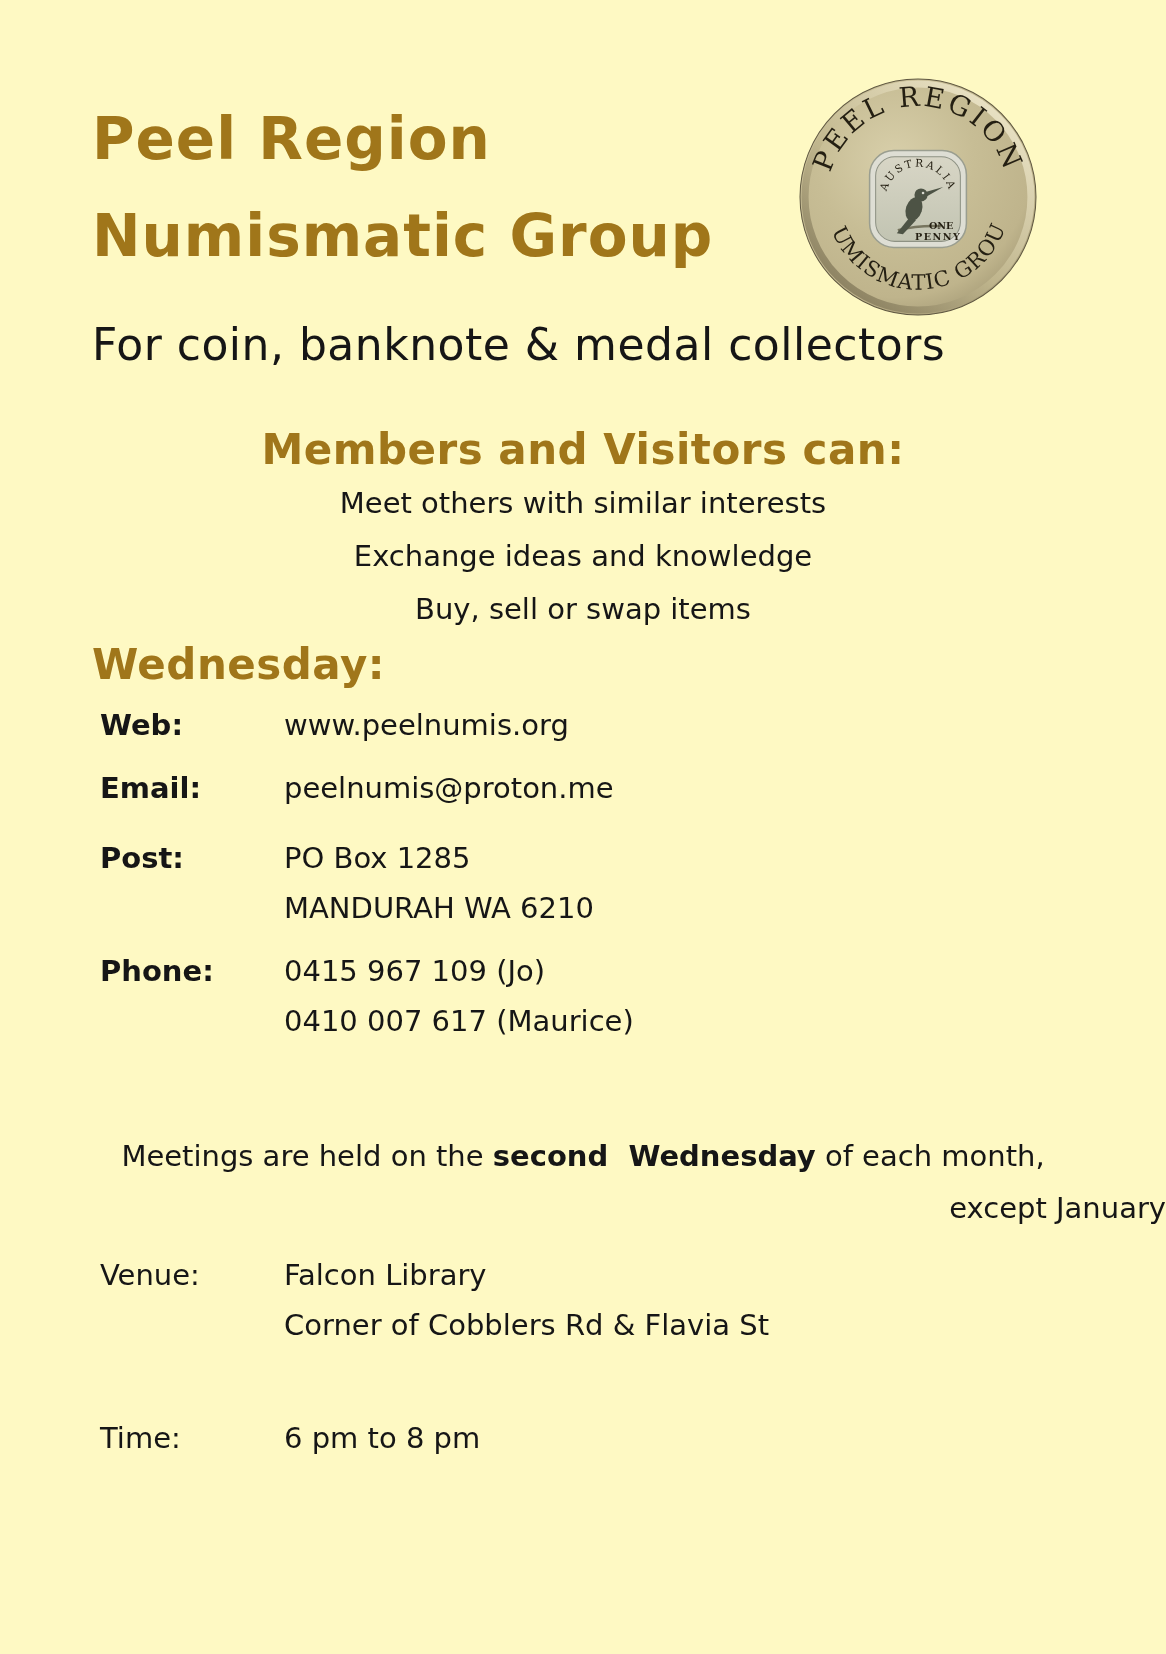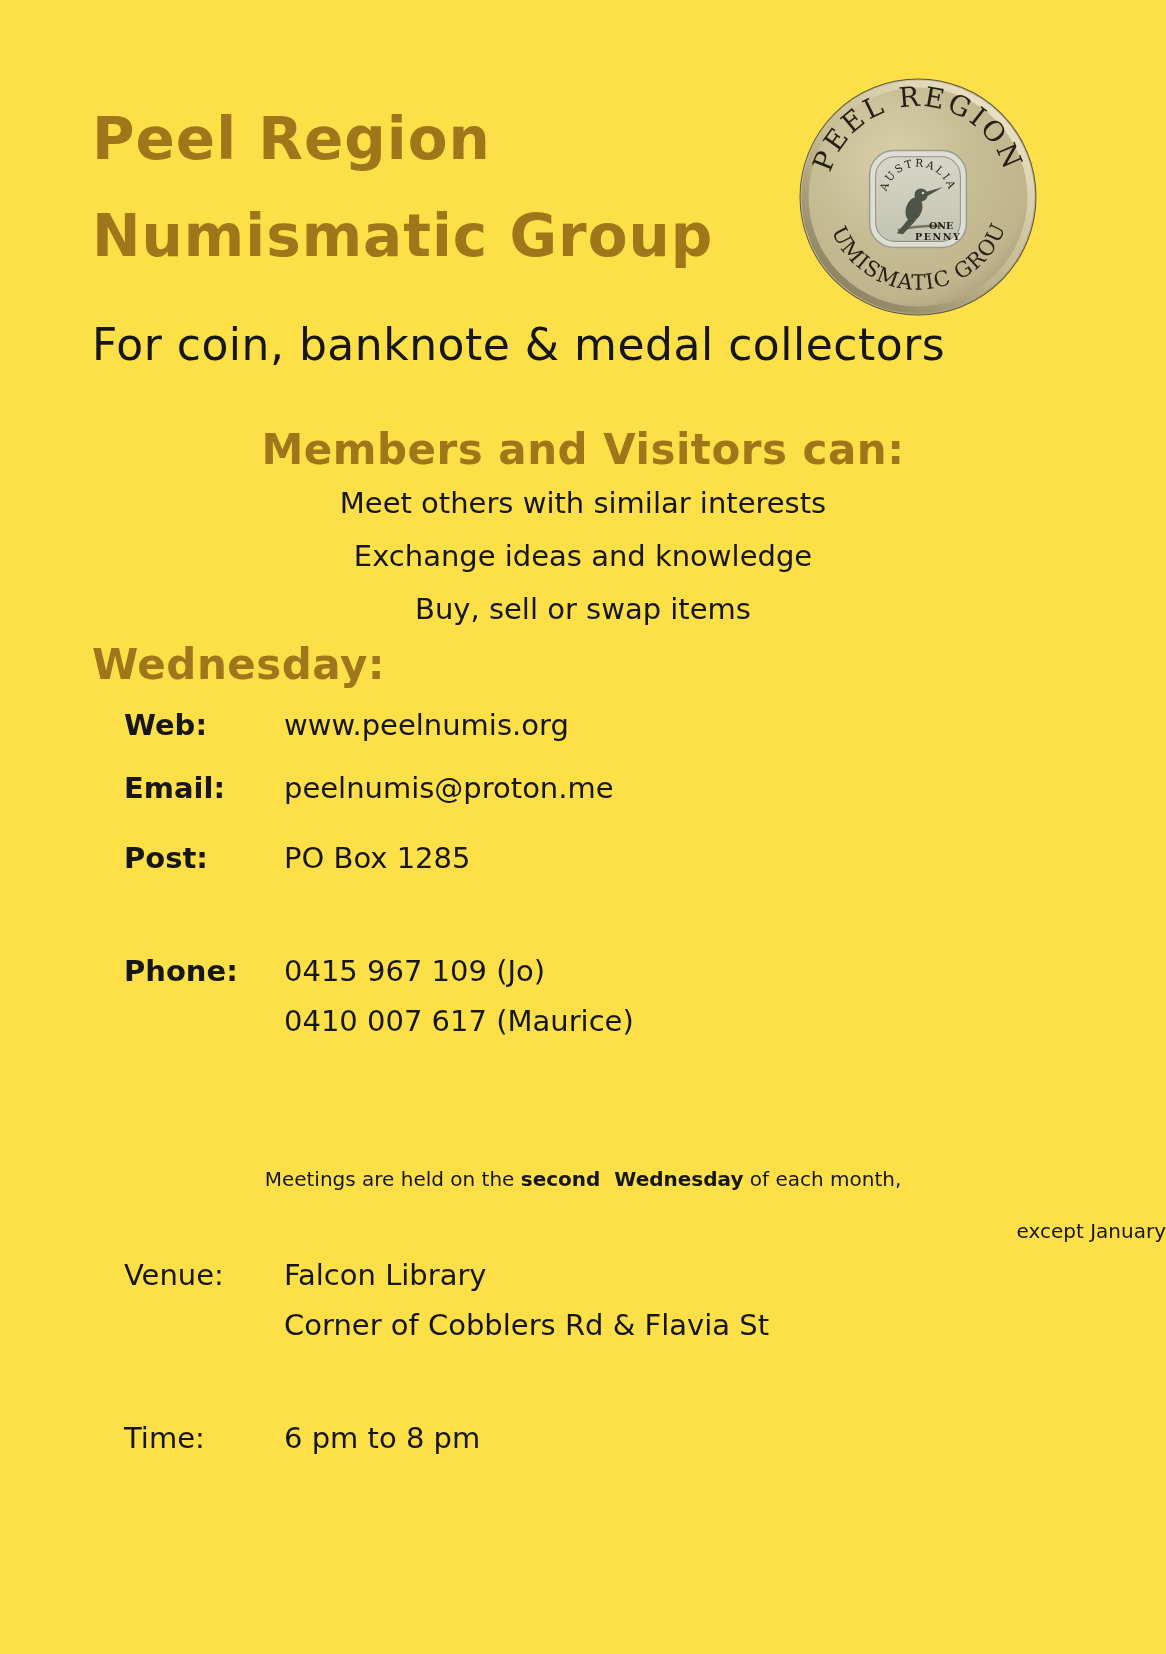--- a/index.html
+++ b/index.html
@@ -1,43 +1,43 @@
 <!DOCTYPE html>
 <html style="--accent: #A0761A;"><head>
 <meta charset="utf-8">
 <style>
   html,body{margin:0;padding:0;background:#ffffff;}
   :root{--accent:#A0761A;}
   .page{
-    position:relative;width:1166px;height:1654px;background:#fde047;
+    position:relative;width:1166px;height:1654px;background:#fef9c3;
     font-family:"DejaVu Sans",sans-serif;color:#161616;overflow:hidden;
   }
   .abs{position:absolute;}
   .title{
     left:92px;top:91px;margin:0;font-size:58px;font-weight:bold;
     color:var(--accent);line-height:97px;letter-spacing:1px;white-space:nowrap;
   }
   .tagline{left:92px;top:319px;font-size:44px;letter-spacing:0.5px;white-space:nowrap;}
   .gold-heading{font-size:42px;font-weight:bold;color:var(--accent);letter-spacing:0.5px;line-height:48px;white-space:nowrap;}
   .centered{left:0;width:1166px;text-align:center;}
   #members-heading{top:426px;}
   #members-list{top:477px;font-size:29px;line-height:53px;}
   #enquiries-heading{top:641px;left:92px;}
   #meetings-heading{top:1076px;left:92px;}
   .info-row{left:100px;width:1000px;font-size:29px;line-height:50px;}
-  .info-label{position:absolute;left:0;top:0;white-space:nowrap;margin-left:24px;}
+  .info-label{position:absolute;left:0;top:0;white-space:nowrap;}
   .info-label.bold{font-weight:bold;}
   .info-value{position:absolute;left:184px;top:0;white-space:nowrap;}
   #row-web{top:700px;}
   #row-email{top:763px;}
   #row-post{top:833px;}
   #row-phone{top:946px;}
   #row-venue{top:1250px;}
   #row-time{top:1413px;}
-  .schedule{font-size:20px;line-height:40px;margin-top:23px;}
+  .schedule{font-size:29px;line-height:40px;}
   #schedule-1{top:1136px;}
   #schedule-2{top:1188px;text-align:right;}
   .keep-space{white-space:pre-wrap;}
   .sched-bold{font-weight:bold;}
   .logo{left:799px;top:78px;width:238px;height:238px;}
   .coin-arc-text{font-family:"DejaVu Serif",serif;fill:#241F12;}
 </style>
 </head>
 <body>
 
@@ -112,20 +112,21 @@
 
   <div class="abs info-row" id="row-email">
     <span class="info-label bold">Email:</span>
     <div class="info-value">peelnumis@proton.me</div>
   </div>
 
   <div class="abs info-row" id="row-post">
     <span class="info-label bold">Post:</span>
     <div class="info-value">
       <div>PO Box 1285</div>
+      <div>MANDURAH WA 6210</div>
     </div>
   </div>
 
   <div class="abs info-row" id="row-phone">
     <span class="info-label bold">Phone:</span>
     <div class="info-value">
       <div>0415 967 109 (Jo)</div>
       <div>0410 007 617 (Maurice)</div>
     </div>
   </div>

